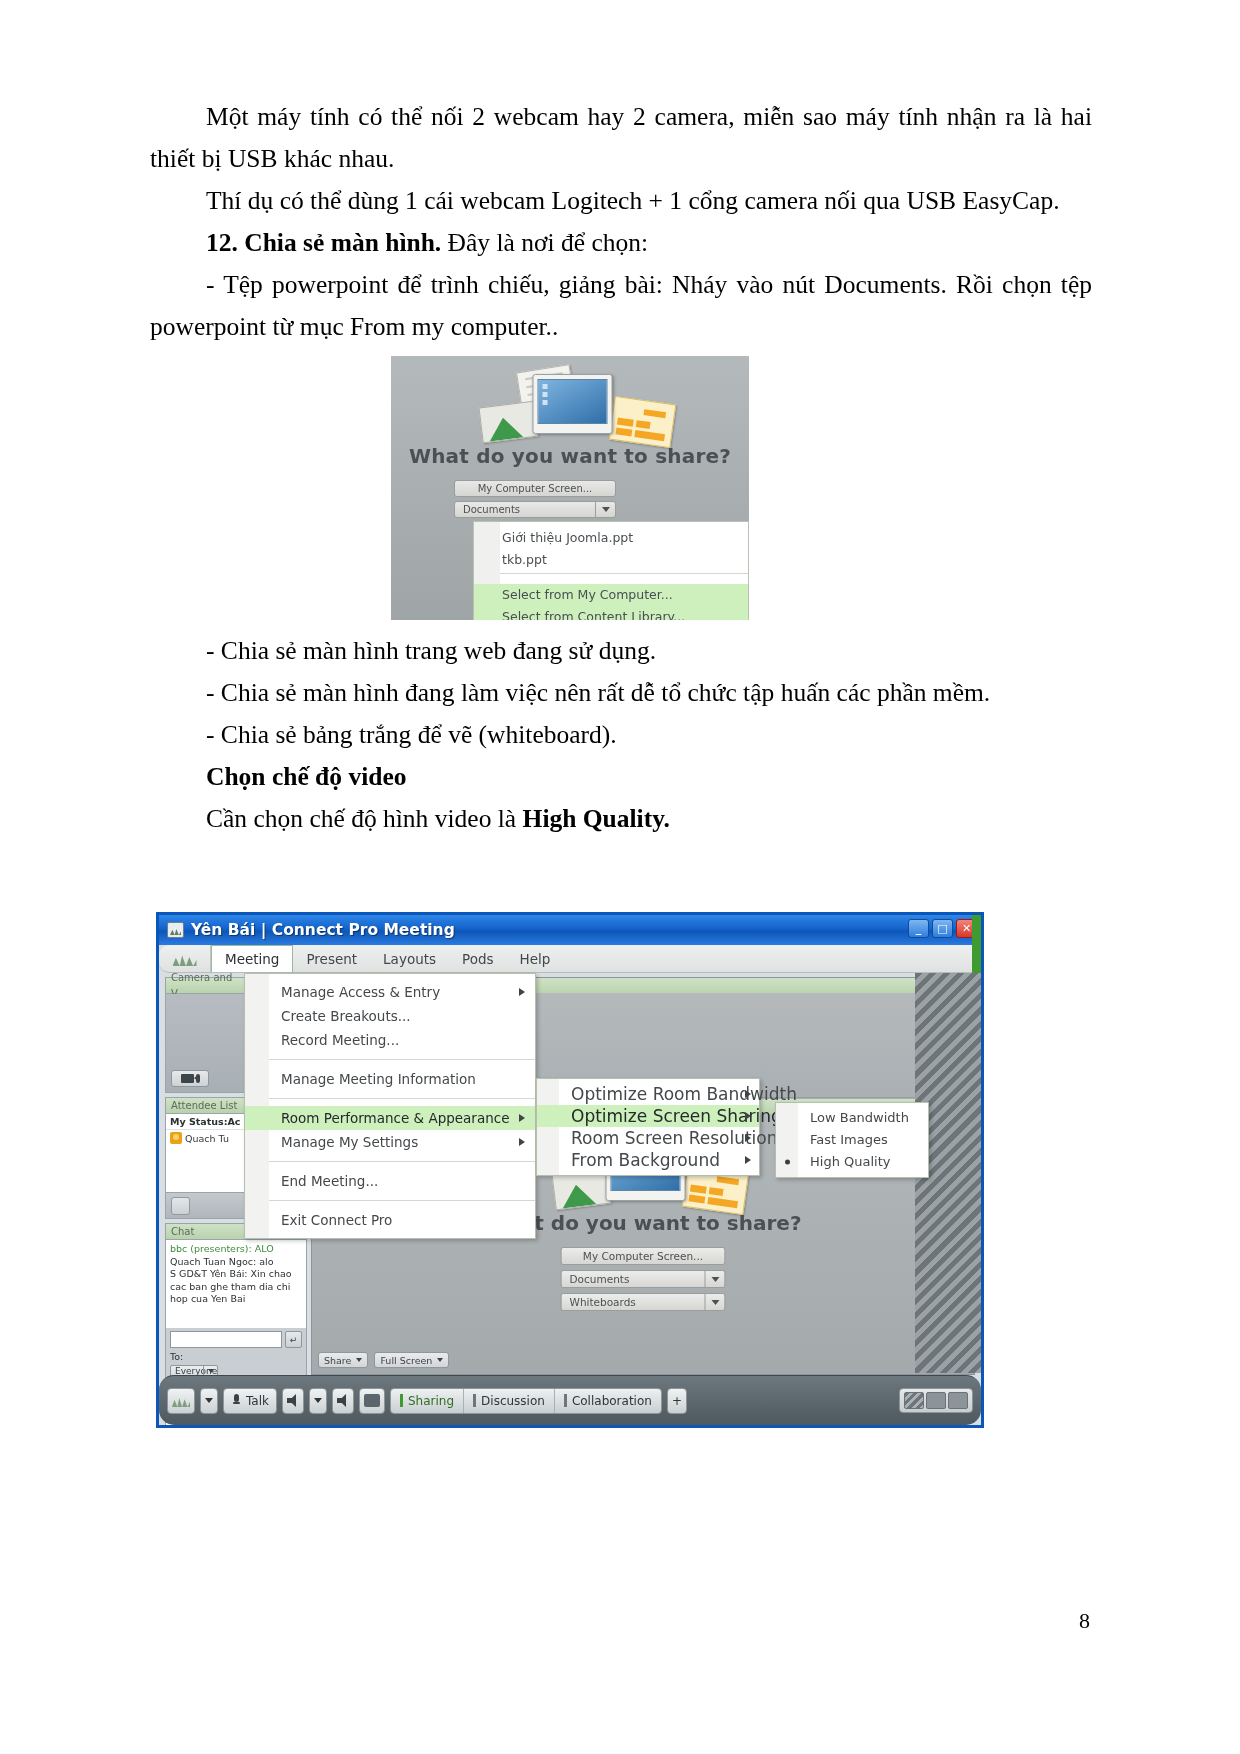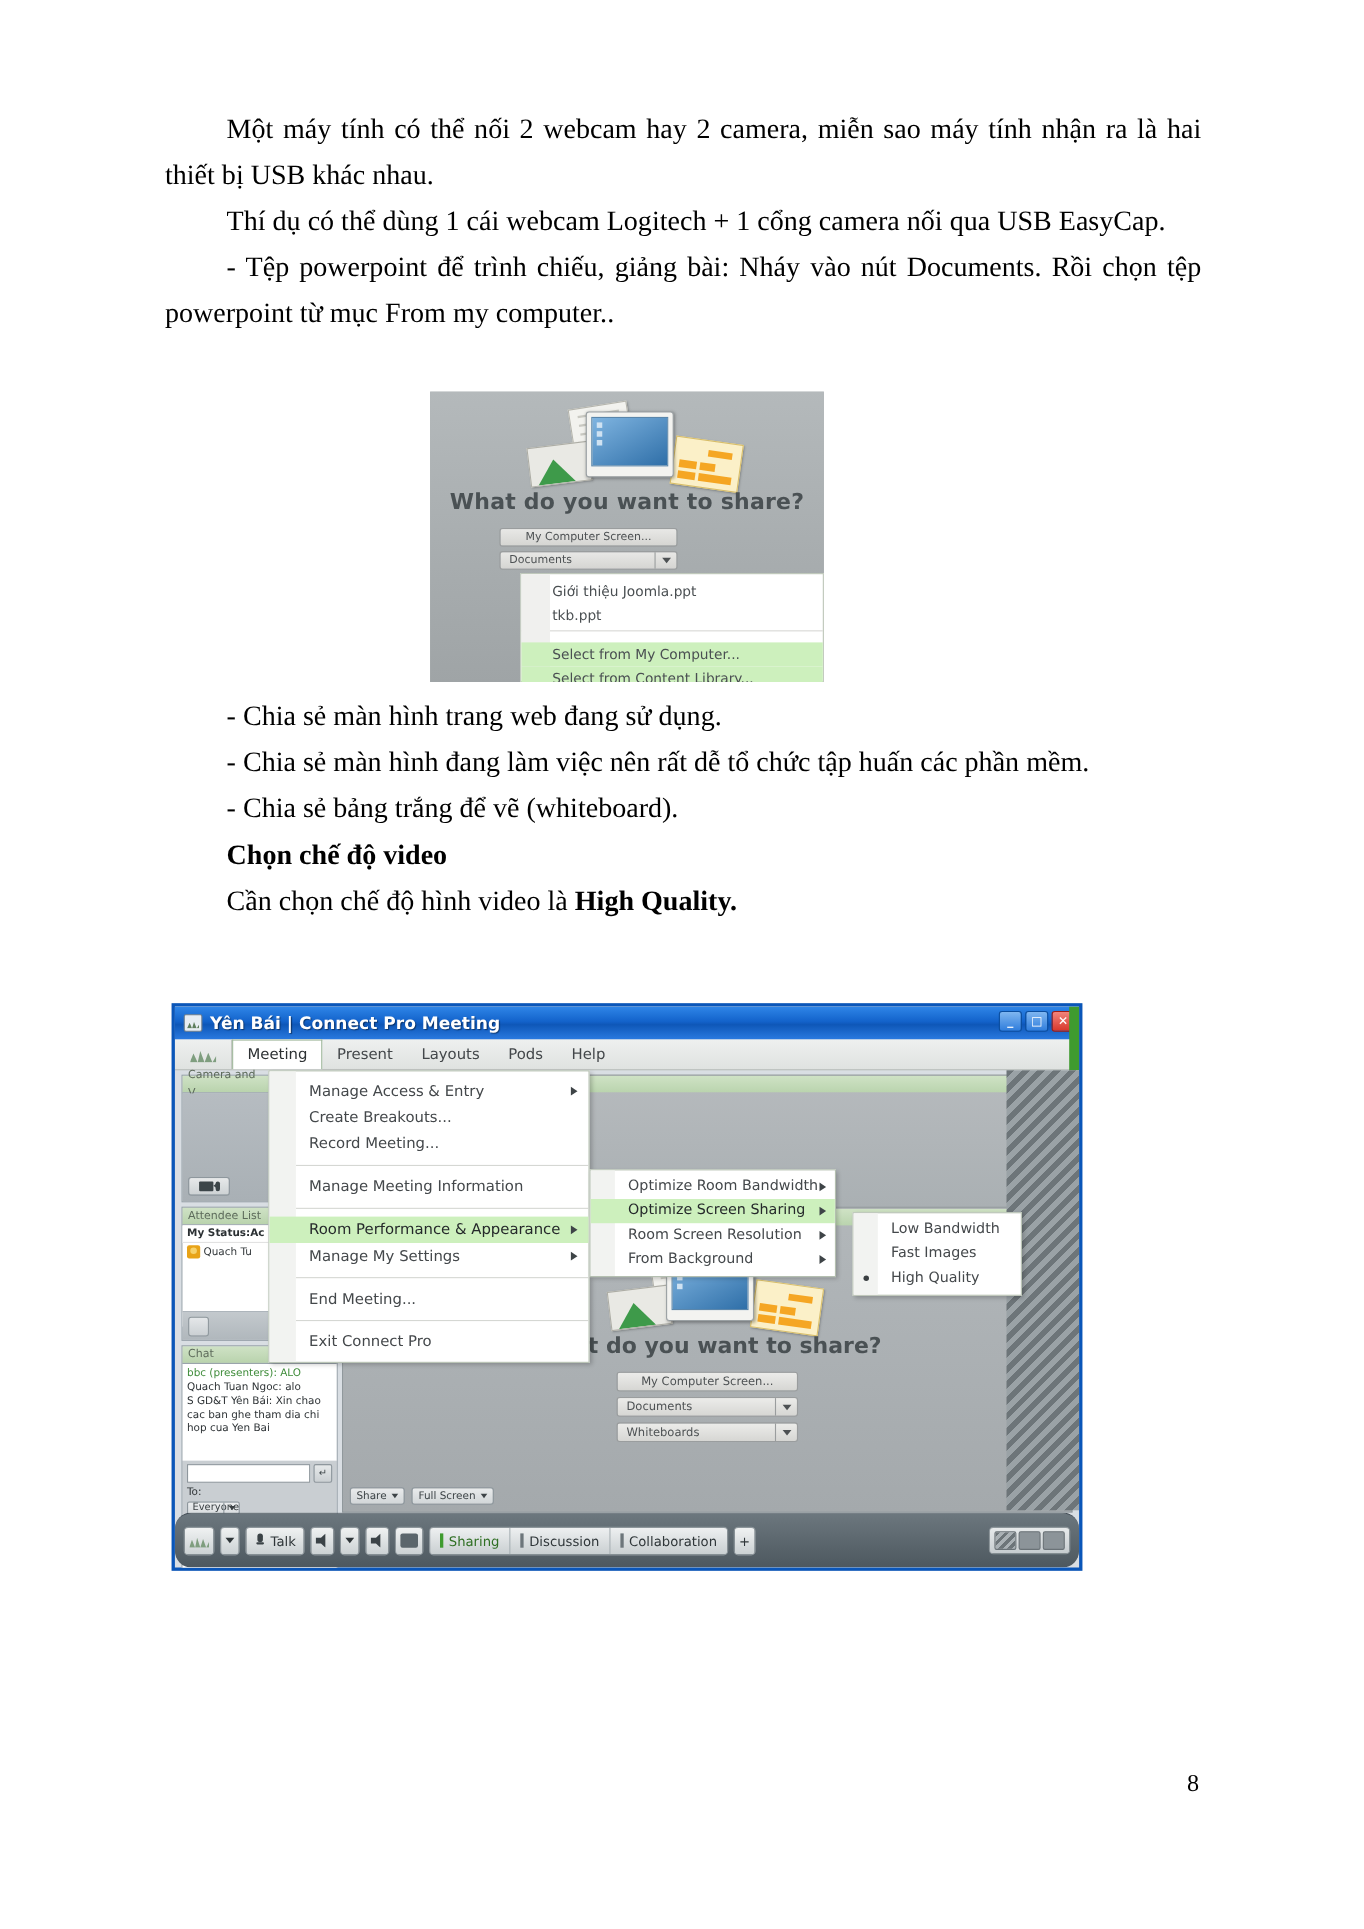--- a/index.html
+++ b/index.html
@@ -161,21 +161,21 @@
     width:21px; height:19px; border:1px solid #0c4e9e; border-radius:3px;
     background:linear-gradient(180deg,#7fb6f0,#2f7ddc);
     display:flex; align-items:center; justify-content:center;
     color:#fff; font-size:11px; font-weight:bold; line-height:1;
   }
   .winbtn.close { background:linear-gradient(180deg,#f2847b,#d8372b); border-color:#9e1c14; }
 
   .menubar {
     height:28px; background:linear-gradient(#eef0ef,#dfe2e0);
     border-bottom:1px solid #b9bdb9;
-    display:flex; align-items:stretch; position:relative;
+    display:flex; align-items:stretch; position:relative;border-radius:10px;
   }
   .menubar .applogo {
     width:52px; display:flex; align-items:center; justify-content:center;
     border-right:1px solid #c3c7c3;
   }
   .menubar .applogo .g {
     width:24px; height:15px; position:relative;
   }
   .menubar .applogo .g:before{
     content:""; position:absolute; inset:0;
@@ -207,24 +207,24 @@
   .dd-row.hl { background:#cdf0bd; color:#25292b; }
   .dd-row .sub-arrow {
     position:absolute; right:10px; top:50%; transform:translateY(-50%);
     width:0; height:0;
     border-top:4px solid transparent; border-bottom:4px solid transparent;
     border-left:6px solid #3e4447;
   }
   .dd-sep { height:1px; background:#d5d7d3; margin:7px 0 7px 24px; }
 
   .submenu {
-    position:absolute; left:377px; top:148px; width:224px;
+    position:absolute; left:377px; top:163px; width:224px;
     background:#ffffff; border:1px solid #b4bfb0;
     box-shadow:2px 2px 4px rgba(0,0,0,.22); z-index:45;
-    font-size:13px; color:#44484b;
+    font-size:17px; color:#44484b;
   }
   .submenu .gutter { position:absolute; left:0; top:0; bottom:0; width:22px; background:#f2f3f1; }
   .sm-row { position:relative; height:22px; line-height:22px; padding-left:34px; white-space:nowrap; }
   .sm-row.hl { background:#cdf0bd; color:#25292b; }
   .sm-row .sub-arrow {
     position:absolute; right:8px; top:50%; transform:translateY(-50%);
     width:0; height:0;
     border-top:4px solid transparent; border-bottom:4px solid transparent;
     border-left:6px solid #3e4447;
   }
@@ -433,20 +433,21 @@
   }
 </style>
 </head>
 <body>
 
 <div class="page">
 
   <div class="doc-text">
     <p class="para">Một máy tính có thể nối 2 webcam hay 2 camera,  miễn sao máy tính nhận ra là hai thiết bị USB khác nhau.</p>
     <p class="para">Thí dụ có thể dùng 1 cái webcam Logitech + 1 cổng camera nối qua USB EasyCap.</p>
+    <p class="para"><b>12. Chia sẻ màn hình.</b> <span>Đây là nơi để chọn:</span></p>
     <p class="para">- Tệp powerpoint để trình chiếu, giảng bài: Nháy vào nút Documents. Rồi chọn tệp powerpoint từ mục From my computer..</p>
   </div>
 
   <div class="fig1">
     <div class="f1-grad"></div>
 
     <div class="fig1-icons">
       <div class="ic-doc">
           <i></i>
           <i></i>

